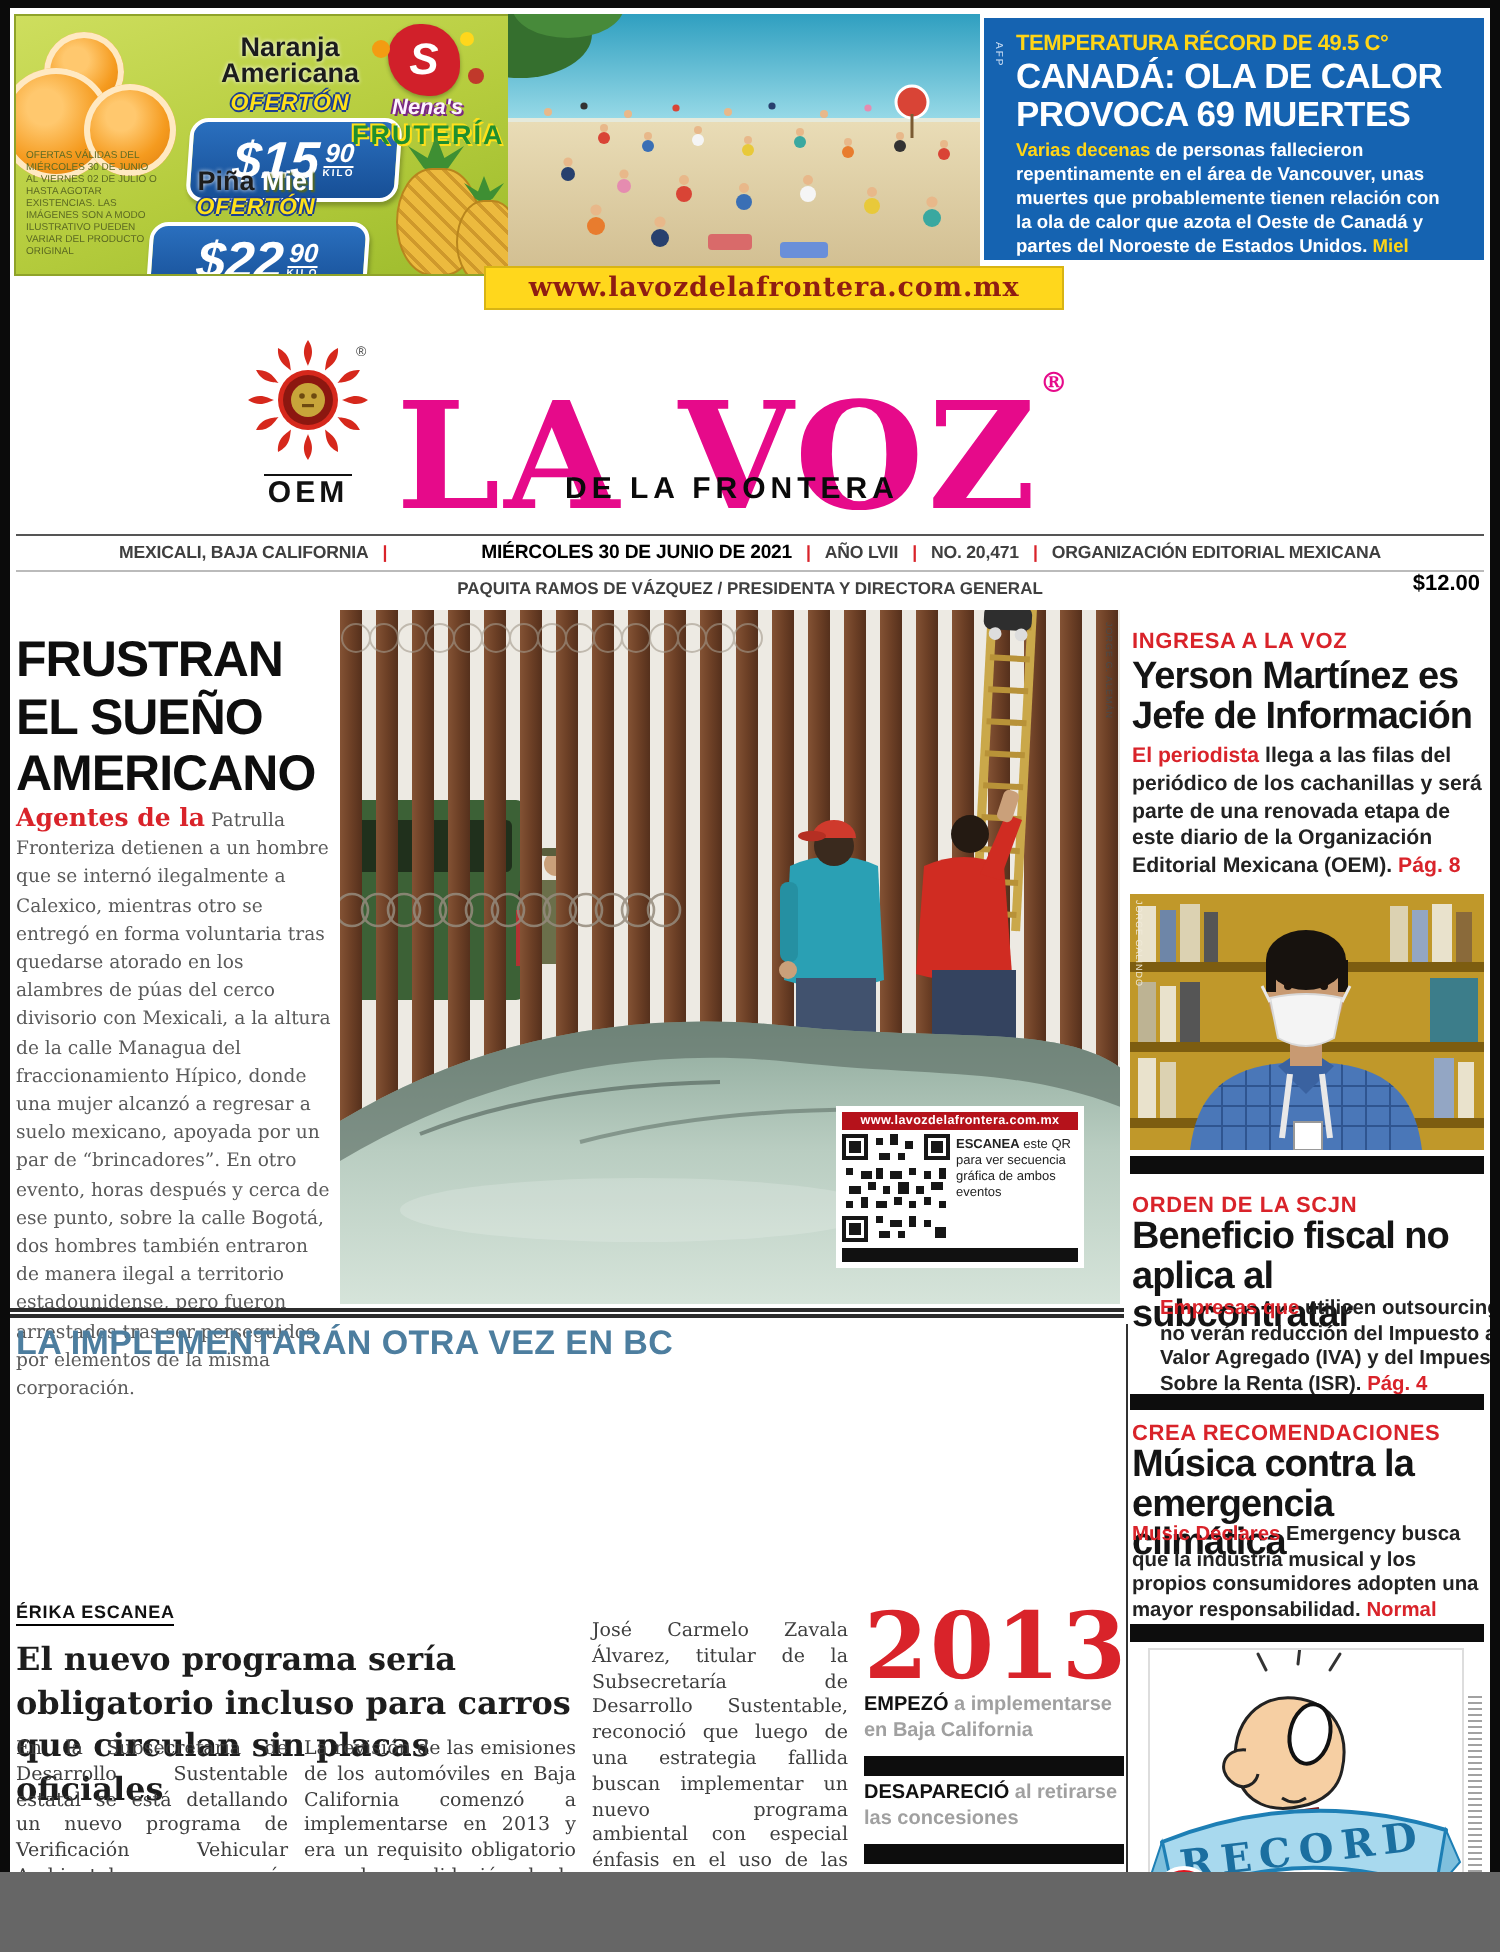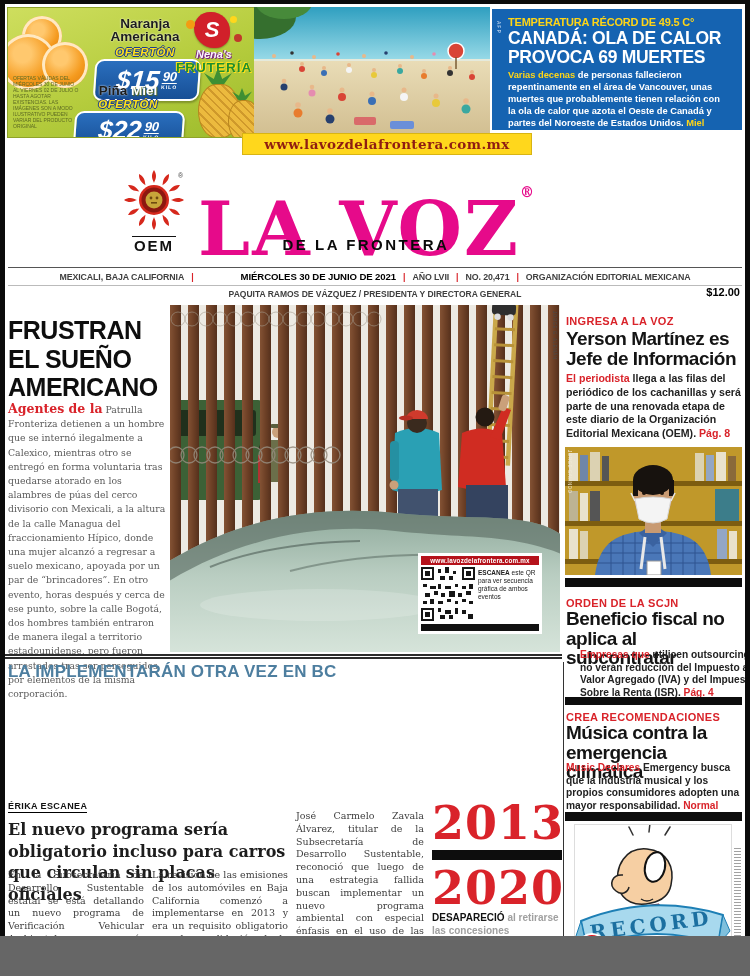--- a/index.html
+++ b/index.html
@@ -457,22 +457,24 @@
   <div class="bodycol" style="left:152px;top:869px;width:136px;">
     <p>La revisión de las emisiones de los automóviles en Baja California comenzó a implementarse en 2013 y era un requisito obligatorio para la revalidación de la tarjeta de circulación, sin embargo solo una tercera parte del padrón vehicular la realizaba.</p>
 
   </div>
   <div class="bodycol" style="left:296px;top:810px;width:128px;">
     <p><span>José Carmelo Zavala Álvarez, titular de la Subsecretaría de Desarrollo Sustentable, reconoció que luego de una estrategia fallida buscan implementar un nuevo programa ambiental con especial énfasis en el uso de las tecnologías, además de contemplar la verificación de los carros “chocolate”. </span></p>
   </div>
 
   <div class="stats">
     <div class="stat-year">2013</div>
+    <div class="stat-cap">
+      <b>EMPEZÓ</b><span> a implementarse en Baja California</span>
+    </div>
     <div class="stat-bar"></div>
-    <div class="stat-year" style="margin-top:7px;">2020</div>
     <div class="stat-cap">
       <b>DESAPARECIÓ</b><span> al retirarse las concesiones</span>
     </div>
     <div class="stat-bar"></div>
   </div>
 
   <div class="r-kick" style="left:566px;top:315px;">INGRESA A LA VOZ</div>
   <div class="r-head" style="left:566px;top:329px;">Yerson Martínez es Jefe de Información</div>
   <div class="r-body" style="left:566px;top:372px;">
     <span class="hl-r">El periodista</span><span> llega a las filas del periódico de los cachanillas y será parte de una renovada etapa de este diario de la Organización Editorial Mexicana (OEM). </span><span class="hl-r">Pág. 8</span>

